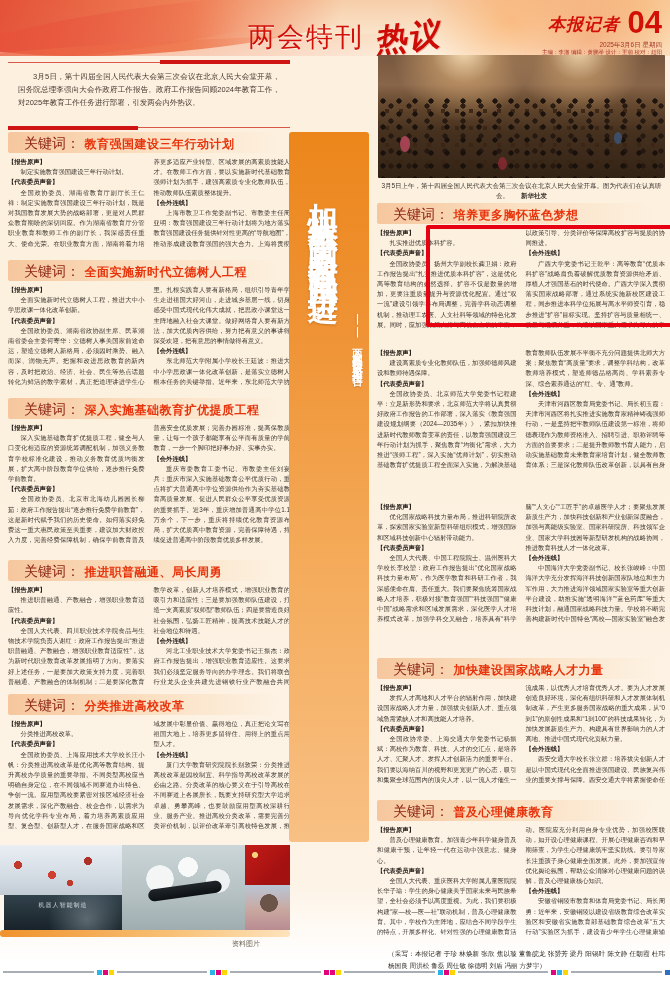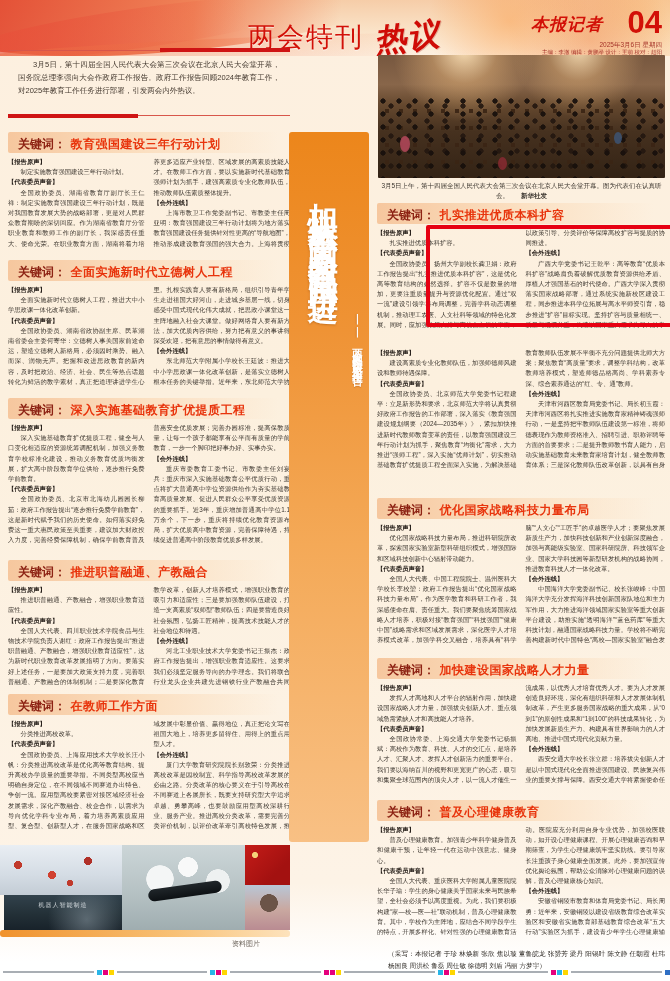--- a/index.html
+++ b/index.html
@@ -22,38 +22,38 @@
   .wave3{position:absolute;left:-30px;top:36px;width:640px;height:26px;border-radius:50%;
     background:linear-gradient(92deg,rgba(238,110,70,.55),rgba(250,200,160,0) 70%);transform:rotate(-2deg);}
   .banner-title{position:absolute;left:248px;top:14px;white-space:nowrap;}
   .bt-main{font-size:27px;font-weight:normal;color:#d21007;letter-spacing:2px;text-shadow:0 1px 1px rgba(255,255,255,.7);}
   .bt-hot{display:inline-block;font-size:32px;font-weight:900;font-style:italic;color:#cf0b06;
     transform:rotate(-6deg) translateY(2px);letter-spacing:1px;margin-left:6px;
     font-family:"DejaVu Serif",serif;text-shadow:1px 1px 0 rgba(150,20,10,.25);}
   .masthead{position:absolute;right:8px;top:6px;text-align:right;line-height:1.1;}
   .mh-row{white-space:nowrap;}
   .mh-name{font-size:17px;font-weight:900;font-style:italic;color:#d21007;font-family:"DejaVu Serif",serif;letter-spacing:1px;}
-  .mh-page{font-size:31px;font-weight:bold;color:#d21007;margin-left:20px;vertical-align:-3px;}
+  .mh-page{font-size:31px;font-weight:bold;color:#d21007;margin-left:3px;vertical-align:-3px;}
   .mh-date{font-size:6.5px;color:#a5342a;margin-top:1px;}
   .mh-staff{font-size:5.5px;color:#a5342a;margin-top:1px;}
 
   
-  .intro{position:absolute;left:8px;top:50px;width:282px;height:66px;padding:8px 10px 0 10px;box-sizing:border-box;}
+  .intro{position:absolute;left:8px;top:62px;width:282px;height:66px;padding:8px 10px 0 10px;box-sizing:border-box;}
   .intro-rule-top{position:absolute;left:0;top:0;width:282px;height:1px;background:#d8564a;}
   .intro-rule-top-bold{position:absolute;right:0;top:-2px;width:130px;height:4px;background:#cf1414;}
   .intro-rule-bot{position:absolute;left:0;bottom:0;width:282px;height:1px;background:#d8564a;}
   .intro-rule-bot-bold{position:absolute;left:0;bottom:-2px;width:130px;height:4px;background:#cf1414;}
   .intro-text{font-size:7.5px;line-height:1.75;color:#44392f;text-align:justify;text-indent:2em;margin:0;}
 
   
   .kw-sec{position:absolute;width:282px;}
   .kw-sec.right{width:288px;}
   .kw-bar{height:21px;line-height:21px;padding-left:10px;border-radius:2px;white-space:nowrap;overflow:hidden;
     background:linear-gradient(90deg,#f6c79e 0%,#fbe0c2 50%,rgba(252,228,202,0) 96%);}
-  .kw-label{font-size:12px;font-weight:bold;color:#8d2314;}
+  .kw-label{font-size:14px;font-weight:normal;color:#8d2314;margin-left:6px;}
   .kw-title{font-size:12px;font-weight:bold;color:#e8340c;letter-spacing:.5px;}
   .body2col{margin-top:4px;column-count:2;column-gap:9px;column-fill:auto;overflow:hidden;
     font-size:6.3px;line-height:1.62;text-align:justify;color:#3c362f;}
   .body2col p{margin:0;}
   .body2col .lbl{font-weight:bold;color:#241d18;}
   .body2col .txt{text-indent:2em;}
 
   
   .strip{position:absolute;left:289px;top:132px;width:80px;height:710px;border-radius:3px;
     background:linear-gradient(180deg,#ec861b 0%,#ef9335 28%,#f4a957 58%,#f8c084 100%);}
@@ -205,36 +205,36 @@
       <p class="lbl">【代表委员声音】</p>
       <p class="txt">全国政协委员、湖南省政协副主席、民革湖南省委会主委何寄华：立德树人事关国家前途命运，塑造立德树人新格局，必须因时乘势、融入而深、润物无声。把握和改进思政教育的新内容，及时把政治、经济、社会、民生等热点话题转化为鲜活的教学素材，真正把道理讲进学生心里。扎根实践育人要有新格局，组织引导青年学生走进祖国大好河山，走进城乡基层一线，切身感受中国式现代化伟大成就，把思政小课堂这一主阵地融入社会大课堂。做好网络育人要有新方法，加大优质内容供给，努力把有意义的事讲得深受欢迎，把有意思的事情做得有意义。</p>
       <p class="lbl">【会外连线】</p>
       <p class="txt">东北师范大学附属小学校长王廷波：推进大中小学思政课一体化改革创新，是落实立德树人根本任务的关键举措。近年来，东北师范大学协同附属中学、附属小学，深入推进青少年思想政治教育的递进衔接研究，长周期推进大中小学思政课一体化改革试验，设计不同学段的思政课程目标和内容，用党的创新理论凝心铸魂，建立起“黑土地上的红孩子”思政课程体系，建立大中小学思政课教师一体化集体备课制度，以师资共建深化大中小学思政课一体化建设。</p>
     </div>
   </section>
 
   <section class="kw-sec" style="left:8px;top:560px">
     <div class="kw-bar">
       <span class="kw-label">关键词：</span>
-      <span class="kw-title">推进职普融通、产教融合</span>
+      <span class="kw-title">推进职普融通、局长周勇</span>
     </div>
     <div class="body2col" style="height:102px">
       <p class="lbl">【报告原声】</p>
       <p class="txt">推进职普融通、产教融合，增强职业教育适应性。</p>
       <p class="lbl">【代表委员声音】</p>
       <p class="txt">全国人大代表、四川职业技术学院食品与生物技术学院负责人谢红：政府工作报告提出“推进职普融通、产教融合，增强职业教育适应性”，这为新时代职业教育改革发展指明了方向。要落实好上述任务，一是要加大政策支持力度，完善职普融通、产教融合的体制机制；二是要深化教育教学改革，创新人才培养模式，增强职业教育的吸引力和适应性；三是要加强教师队伍建设，打造一支高素质“双师型”教师队伍；四是要营造良好社会氛围，弘扬工匠精神，提高技术技能人才的社会地位和待遇。</p>
       <p class="lbl">【会外连线】</p>
       <p class="txt">河北工业职业技术大学党委书记王振杰：政府工作报告提出，增强职业教育适应性。这要求我们必须坚定服务导向的办学理念。我们将联合行业龙头企业共建先进钢铁行业产教融合共同体，围绕钢铁产业链优化调整专业设置，校企共建一批实践教学基地、现代产业学院和技术研发与服务平台，联合承担现场工程师培养订单、定向培养，为河北省现代化钢铁产业高质量发展培养输送更多高端技能人才。</p>
     </div>
   </section>
 
   <section class="kw-sec" style="left:8px;top:694px">
     <div class="kw-bar">
       <span class="kw-label">关键词：</span>
-      <span class="kw-title">在教师工作方面</span>
+      <span class="kw-title">分类推进高校改革</span>
     </div>
     <div class="body2col" style="height:120px">
       <p class="lbl">【报告原声】</p>
       <p class="txt">分类推进高校改革。</p>
       <p class="lbl">【代表委员声音】</p>
       <p class="txt">全国政协委员、上海应用技术大学校长汪小帆：分类推进高校改革是优化高等教育结构、提升高校办学质量的重要举措。不同类型高校应当明确自身定位，在不同领域不同赛道办出特色、争创一流。应用型高校要紧密对接区域经济社会发展需求，深化产教融合、校企合作，以需求为导向优化学科专业布局，着力培养高素质应用型、复合型、创新型人才，在服务国家战略和区域发展中彰显价值、赢得地位，真正把论文写在祖国大地上，培养更多留得住、用得上的重点用型人才。</p>
       <p class="lbl">【会外连线】</p>
       <p class="txt">厦门大学教育研究院院长别敦荣：分类推进高校改革是因校制宜、科学指导高校改革发展的必由之路。分类改革的核心要义在于引导高校在不同赛道上各展所长，既要支持研究型大学追求卓越、勇攀高峰，也要鼓励应用型高校深耕行业、服务产业。推进高校分类改革，需要完善分类评价机制，以评价改革牵引高校特色发展，推动形成各安其位、各显其能的高等教育发展格局，为教育强国建设提供有力支撑。</p>
     </div>
   </section>
@@ -251,21 +251,21 @@
     <div class="spec sp3"></div>
   </div>
   <div class="photo-caption">
     <span>3月5日上午，第十四届全国人民代表大会第三次会议在北京人民大会堂开幕。图为代表们在认真听会。</span>
     <span class="photo-credit">新华社发</span>
   </div>
 
   <section class="kw-sec right" style="left:377px;top:203px">
     <div class="kw-bar">
       <span class="kw-label">关键词：</span>
-      <span class="kw-title">扎实推进优质本科扩容</span>
+      <span class="kw-title">培养更多胸怀蓝色梦想</span>
     </div>
     <div class="body2col" style="height:103px">
       <p class="lbl">【报告原声】</p>
       <p class="txt">扎实推进优质本科扩容。</p>
       <p class="lbl">【代表委员声音】</p>
       <p class="txt">全国政协委员、扬州大学副校长龚卫娟：政府工作报告提出“扎实推进优质本科扩容”，这是优化高等教育结构的必然选择。扩容不仅是数量的增加，更要注重质量提升与资源优化配置。通过“双一流”建设引领学科布局调整，完善学科动态调整机制，推动理工农医、人文社科等领域的特色化发展。同时，应加强政策支持与高校自主权的平衡，以政策引导、分类评价等保障高校扩容与提质的协同推进。</p>
       <p class="lbl">【会外连线】</p>
       <p class="txt">广西大学党委书记王乾平：高等教育“优质本科扩容”战略肩负着破解优质教育资源供给矛盾、厚植人才强国基石的时代使命。广西大学深入贯彻落实国家战略部署，通过系统实施新校区建设工程，同步推进本科学位拓展与高水平师资引育，稳步推进“扩容”目标实现。坚持扩容与质量相统一、质量与规模并重，构建以国家重大需求为导向的学科专业动态调整机制，为科技强国建设输送具有家国情怀、全球视野、创新能力的时代英才。</p>
     </div>
   </section>
@@ -275,24 +275,20 @@
       <p class="lbl">【报告原声】</p>
       <p class="txt">建设高素质专业化教师队伍，加强师德师风建设和教师待遇保障。</p>
       <p class="lbl">【代表委员声音】</p>
       <p class="txt">全国政协委员、北京师范大学党委书记程建平：立足新形势和要求，北京师范大学将认真贯彻好政府工作报告的工作部署，深入落实《教育强国建设规划纲要（2024—2035年）》，紧扣加快推进新时代教师教育变革的责任，以教育强国建设三年行动计划为抓手，聚焦教育“均衡化”需求，大力推进“强师工程”，深入实施“优师计划”，切实推动基础教育扩优提质工程全面深入实施，为解决基础教育教师队伍发展不平衡不充分问题提供北师大方案；聚焦教育“高质量”要求，调整学科结构，改革教师培养模式，塑造师德品格高尚、学科素养专深、综合素养通达的“红、专、通”教师。</p>
       <p class="lbl">【会外连线】</p>
       <p class="txt">天津市河西区教育局党委书记、局长初玉霞：天津市河西区将扎实推进实施教育家精神铸魂强师行动，一是坚持把牢教师队伍建设第一标准，将师德表现作为教师资格准入、招聘引进、职称评聘等方面的首要要求；二是提升教师教书育人能力，启动实施基础教育未来教育家培育计划，健全教师教育体系；三是深化教师队伍改革创新，以具有自身特色的教师专业发展进阶体系、教师荣誉体系等为抓手，持续厚植尊师重教文化，加强教师待遇保障，切实激发教师队伍内生动力。</p>
     </div>
   </section>
 
   <section class="kw-sec right" style="left:377px;top:498px">
-    <div class="kw-bar">
-      <span class="kw-label">关键词：</span>
-      <span class="kw-title">优化国家战略科技力量布局</span>
-    </div>
     <div class="body2col" style="height:130px">
       <p class="lbl">【报告原声】</p>
       <p class="txt">优化国家战略科技力量布局，推进科研院所改革，探索国家实验室新型科研组织模式，增强国际和区域科技创新中心辐射带动能力。</p>
       <p class="lbl">【代表委员声音】</p>
       <p class="txt">全国人大代表、中国工程院院士、温州医科大学校长李校堃：政府工作报告提出“优化国家战略科技力量布局”，作为医学教育和科研工作者，我深感使命在肩、责任重大。我们要聚焦统筹国家战略人才培养，积极对接“教育强国”“科技强国”“健康中国”战略需求和区域发展需求，深化医学人才培养模式改革，加强学科交叉融合，培养具有“科学脑”“人文心”“工匠手”的卓越医学人才；要聚焦发展新质生产力，加快科技创新和产业创新深度融合，加强与高能级实验室、国家科研院所、科技领军企业、国家大学科技园等新型研发机构的战略协同，推进教育科技人才一体化改革。</p>
       <p class="lbl">【会外连线】</p>
       <p class="txt">中国海洋大学党委副书记、校长张峻峰：中国海洋大学充分发挥海洋科技创新国家队地位和主力军作用，大力推进海洋领域国家实验室等重大创新平台建设，助推实施“透明海洋”“蓝色药库”等重大科技计划，融通国家战略科技力量。学校将不断完善构建新时代中国特色“高校—国家实验室”融合发展体系，打造国家战略科技力量融合发展试点，加强海洋领域3个全国重点实验室建设，加强原创性、引领性海洋科技攻关，培养更多胸怀蓝色梦想、堪当民族复兴重任的优秀海洋人才，为建设教育强国、海洋强国作出更大贡献。</p>
     </div>
   </section>
 

